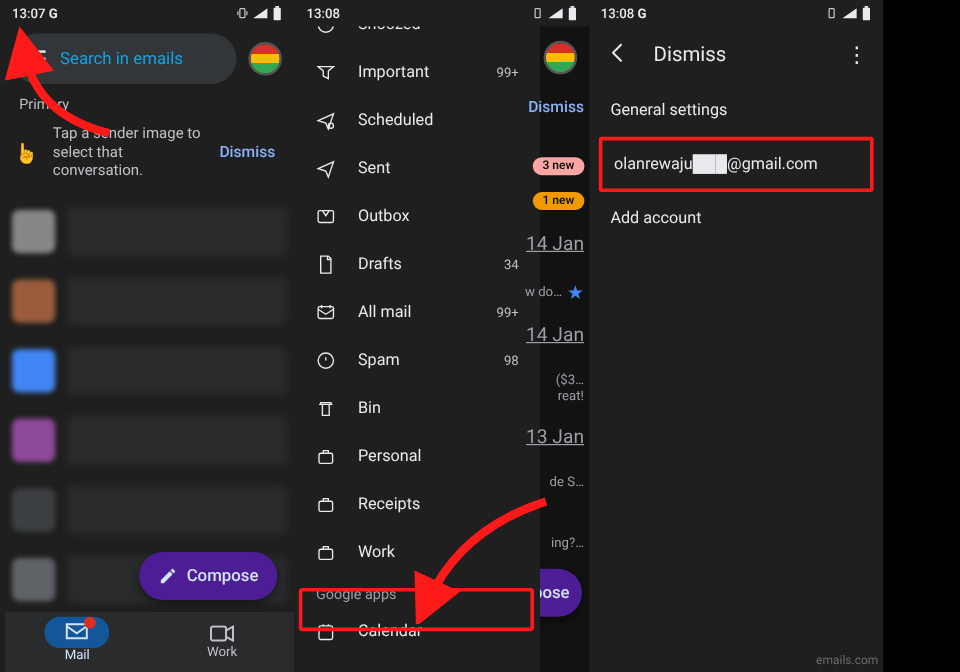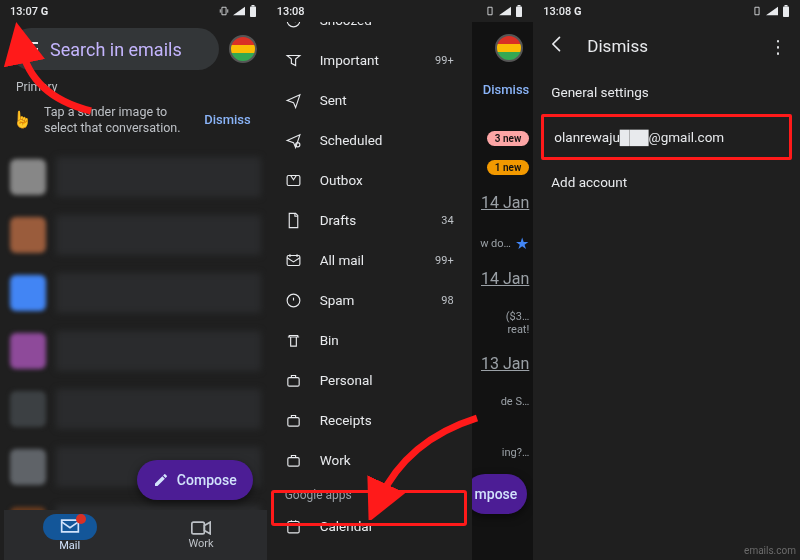--- a/index.html
+++ b/index.html
@@ -1,33 +1,33 @@
 <!DOCTYPE html>
 <html><head>
 <meta charset="utf-8">
 <style>
   * { box-sizing: border-box; margin: 0; padding: 0; }
   html, body { width: 800px; height: 560px; font-family: Roboto, Arial, sans-serif; background: #000; color: #e8eaed; overflow: hidden; }
-  .wrap { display: flex; width: 800px; height: 560px; }
+  .wrap { display: flex; width: 736px; height: 560px; }
   .phone { position: relative; width: 266.66px; height: 560px; background: #1f1f1f; overflow: hidden; }
   .phone.p1 { width: 266.66px; }
   .phone.p2 { width: 266.66px; }
   .phone.p3 { width: 266.66px; }
 
   
   .status { height: 22px; display: flex; align-items: center; justify-content: space-between; padding: 0 10px; font-size: 11px; font-weight: 500; background: #1f1f1f; }
   .status .right { display: flex; align-items: center; gap: 4px; }
   .status .right svg { fill: #e8eaed; }
 
   
   .search-row { display:flex; align-items:center; gap:10px; padding:6px 10px; }
   .search-pill { flex:1; height:42px; border-radius:22px; background:#333638; display:flex; align-items:center; gap:12px; padding:0 10px; }
   .hamb { width:18px; height:14px; display:flex; flex-direction:column; justify-content:space-between; }
   .hamb div { height:2px; background:#e8eaed; }
-  .search-pill .ph { color:#c4b5fd; font-size:18px; flex:1; }
+  .search-pill .ph { color:#0ea5e9; font-size:14px; flex:1; }
   .avatar { width:28px; height:28px; border-radius:50%; background:linear-gradient(#d93025 0 33%,#fbbc04 33% 66%,#34a853 66% 100%); border:2px solid #555; }
 
   .section-lbl { font-size:12px; color:#bdc1c6; padding:4px 16px 0; }
 
   .tip { display:flex; align-items:center; gap:12px; padding:10px 16px 14px; }
   .tip .hand { width:16px; font-size:16px; color:#bdc1c6; transform:scaleX(-1); }
   .tip .text { flex:1; font-size:12.5px; color:#bdc1c6; line-height:1.25; }
   .dismiss { color:#8ab4f8; font-size:13px; font-weight:500; }
 
   .emails { display:flex; flex-direction:column; gap:2px; padding-left:10px; }
@@ -224,29 +224,29 @@
           <div class="nav-item">
             <svg viewBox="0 0 24 24">
               <path d="M3 5h18l-6 5v9l-6-3v-6z"></path>
             </svg>
             <span>Important</span>
             <span class="count">99+</span>
           </div>
           <div class="nav-item">
             <svg viewBox="0 0 24 24">
               <path d="M3 12l18-8-6 18-3-7z"></path>
+              <circle cx="18" cy="18" r="3"></circle>
+            </svg>
+            <span>Scheduled</span>
+          </div>
+          <div class="nav-item">
+            <svg viewBox="0 0 24 24">
+              <path d="M3 12l18-8-6 18-3-7z"></path>
             </svg>
             <span>Sent</span>
-          </div>
-          <div class="nav-item">
-            <svg viewBox="0 0 24 24">
-              <path d="M3 12l18-8-6 18-3-7z"></path>
-              <circle cx="18" cy="18" r="3"></circle>
-            </svg>
-            <span>Scheduled</span>
           </div>
           <div class="nav-item">
             <svg viewBox="0 0 24 24">
               <rect x="3" y="5" width="18" height="14" rx="2"></rect>
               <path d="M8 5l4 6 4-6"></path>
             </svg>
             <span>Outbox</span>
           </div>
           <div class="nav-item">
             <svg viewBox="0 0 24 24">

